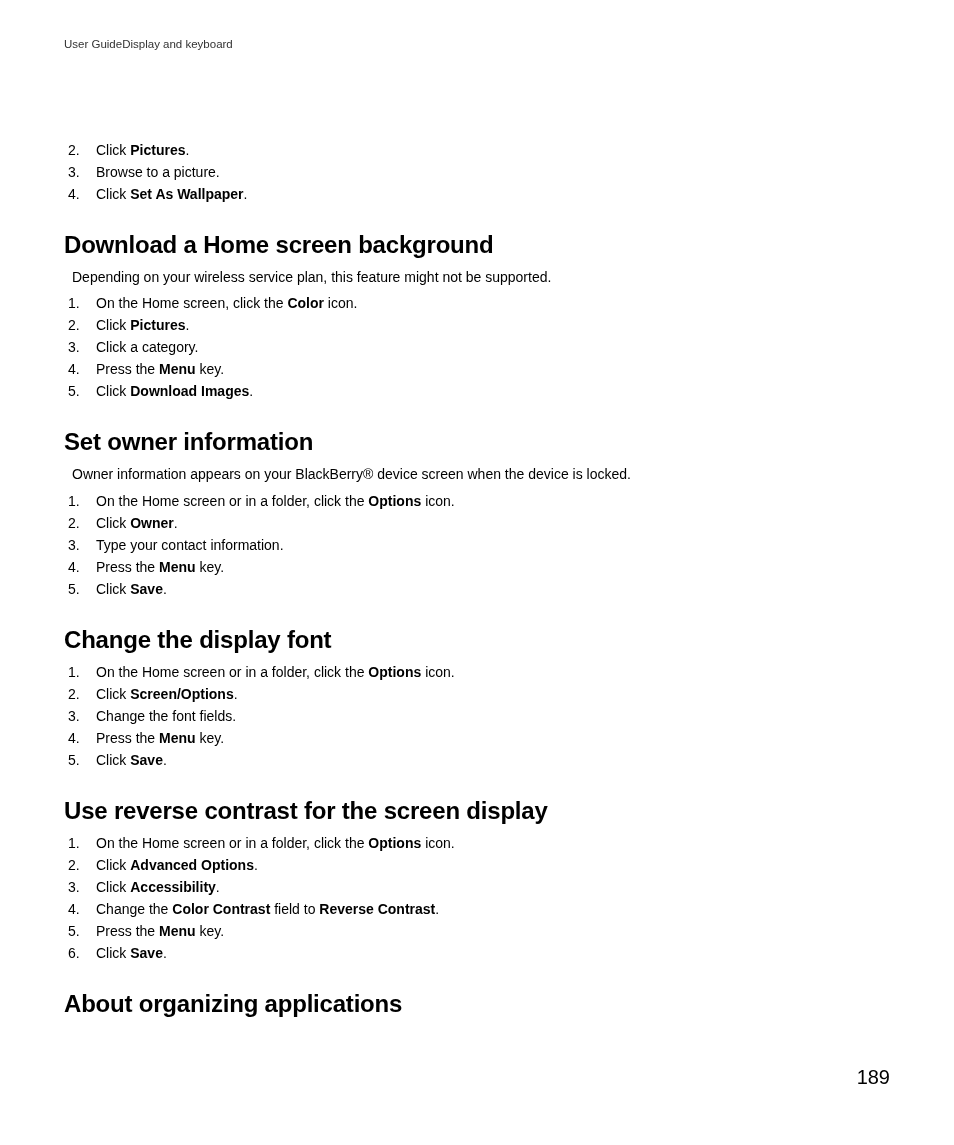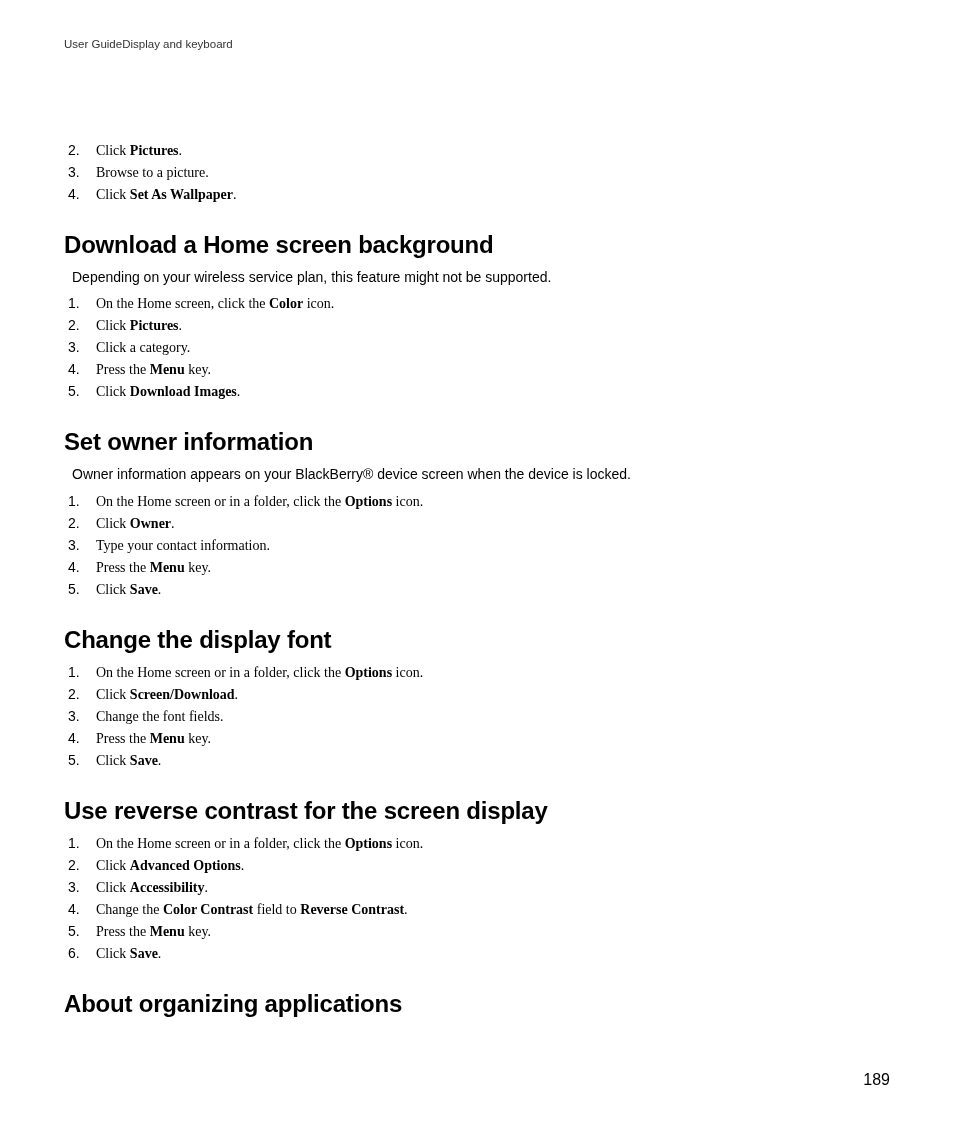--- a/index.html
+++ b/index.html
@@ -37,27 +37,27 @@
   }
   ol.steps li {
     display: flex;
     gap: 14px;
     margin-bottom: 1px;
   }
   ol.steps li .num {
     min-width: 14px;
     text-align: left;
   }
-  ol.steps li .txt { flex: 1; font-family: Liberation Serif, serif; }
+  ol.steps li .txt { flex: 1; }
   .b { font-weight: 700; }
   .page-number {
     position: absolute;
     bottom: 56px;
     right: 64px;
-    font-size: 16px;
+    font-size: 20px;
   }
 </style>
 </head>
 <body>
 
 <div class="header-row">
   <span>User Guide</span>
   <span>Display and keyboard</span>
 </div>
 
@@ -132,21 +132,21 @@
     </div>
     <div class="section">
       <h2 class="section-title">Change the display font</h2>
       <ol class="steps">
         <li>
           <span class="num">1.</span>
           <span class="txt"><span>On the Home screen or in a folder, click the </span><span class="b">Options</span><span> icon.</span></span>
         </li>
         <li>
           <span class="num">2.</span>
-          <span class="txt"><span>Click </span><span class="b">Screen/Download</span><span>.</span></span>
+          <span class="txt"><span>Click </span><span class="b">Screen/Options</span><span>.</span></span>
         </li>
         <li>
           <span class="num">3.</span>
           <span class="txt"><span>Change the font fields.</span></span>
         </li>
         <li>
           <span class="num">4.</span>
           <span class="txt"><span>Press the </span><span class="b">Menu</span><span> key.</span></span>
         </li>
         <li>

